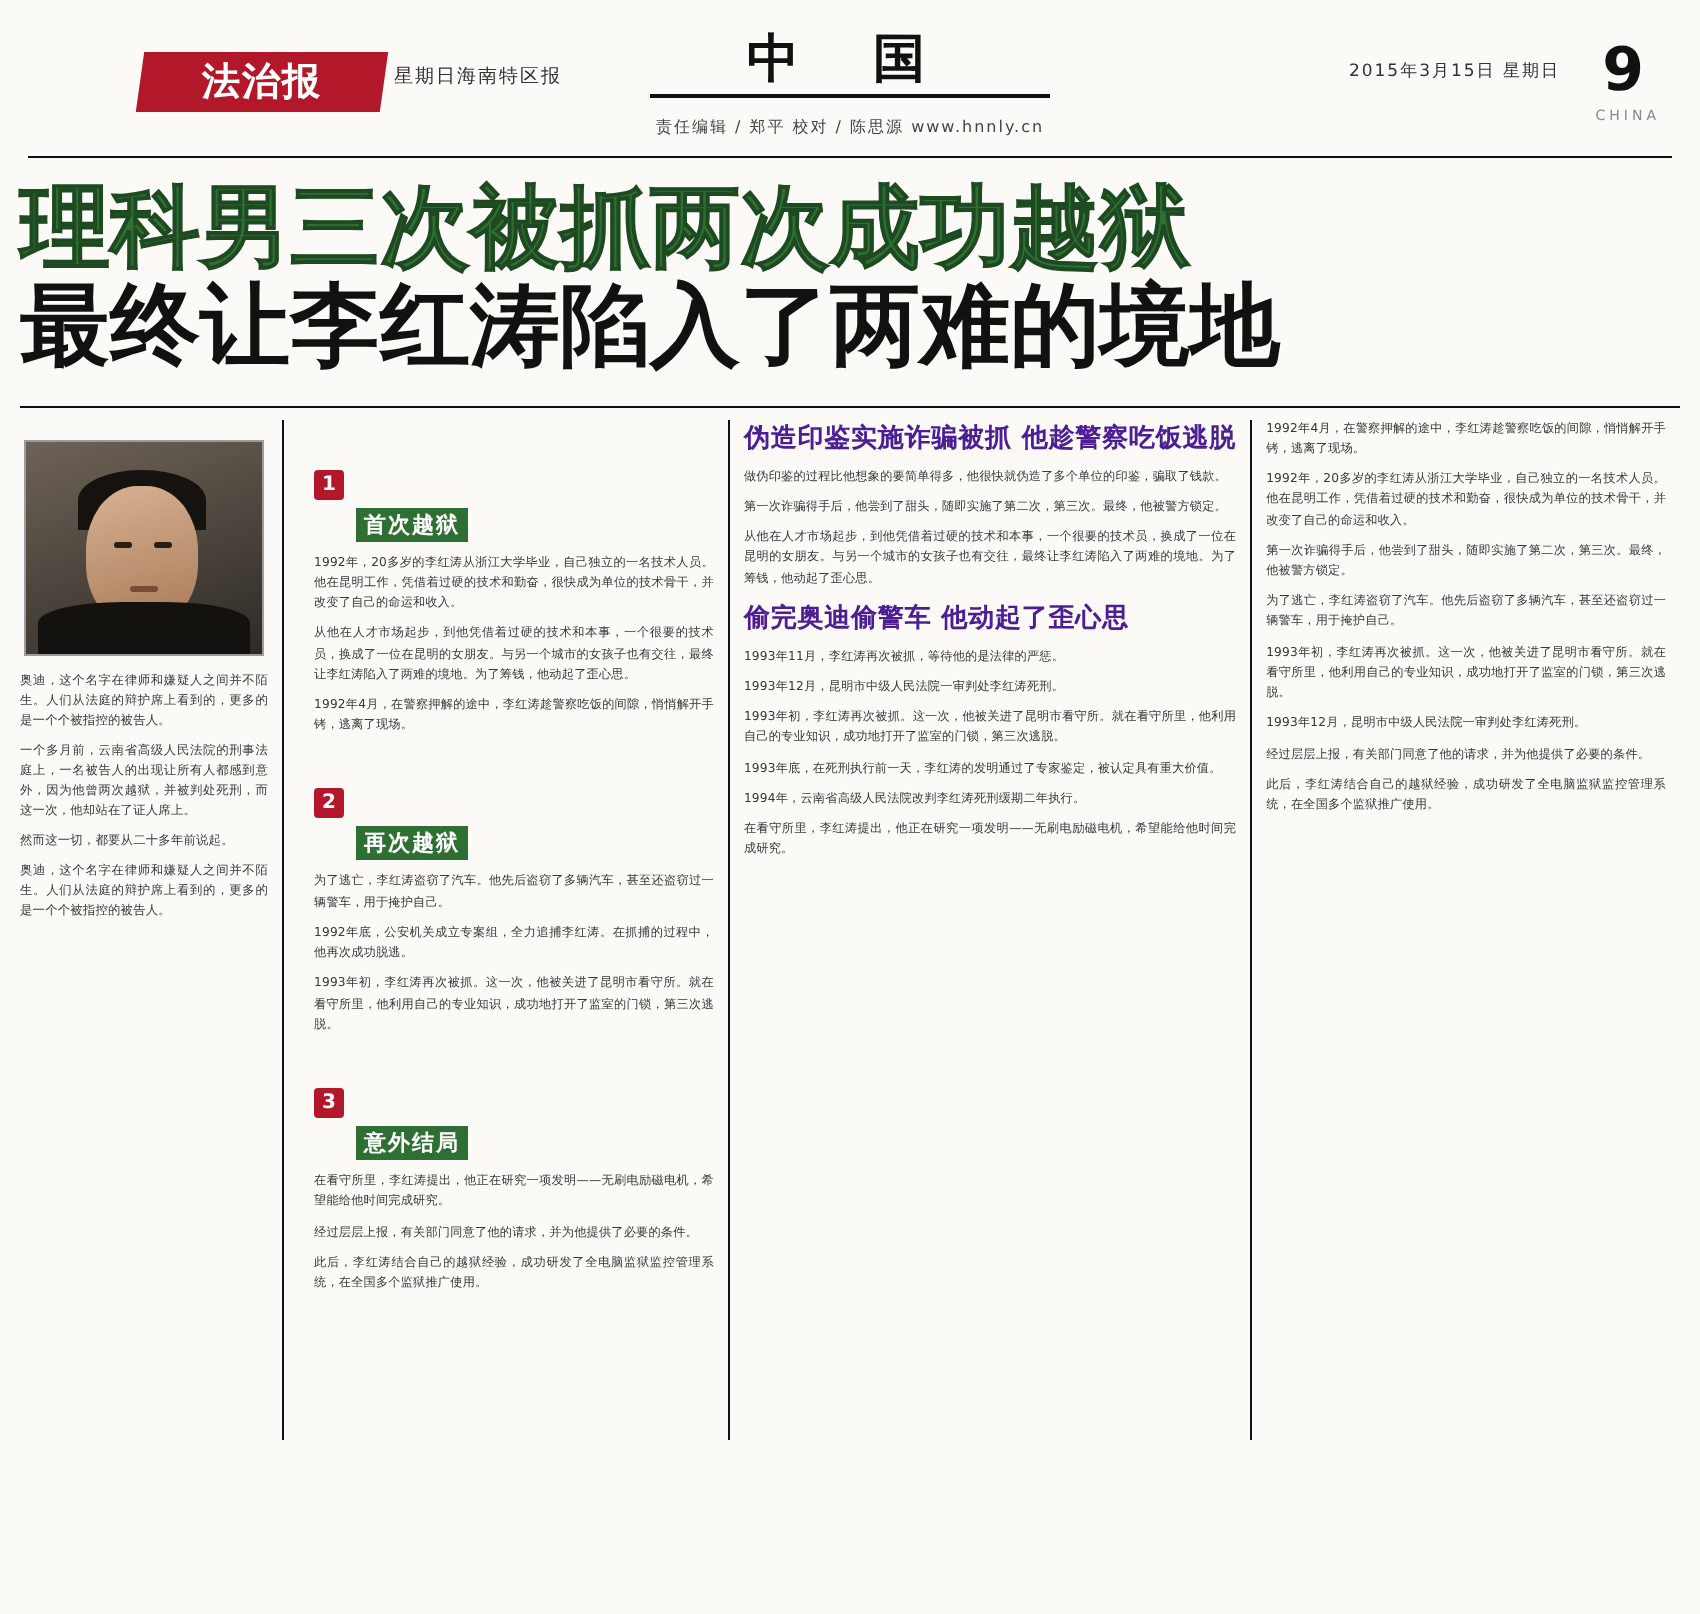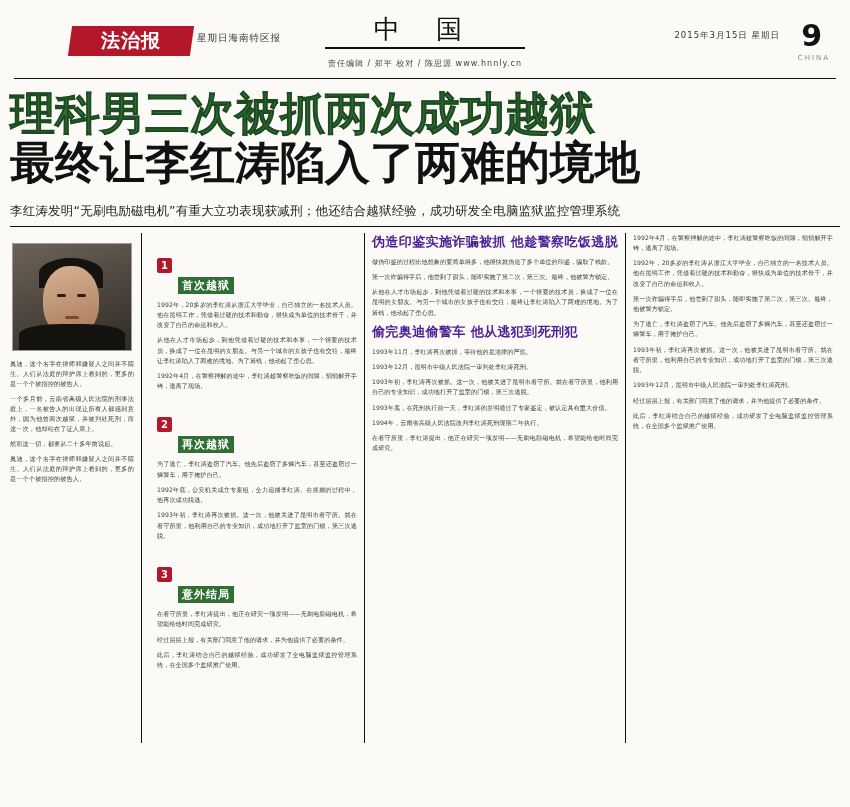--- a/index.html
+++ b/index.html
@@ -31,21 +31,21 @@
     color:#fff;font-size:19px;font-weight:bold;letter-spacing:1px;
     transform:skewX(8deg);
     font-family:"DejaVu Sans","Liberation Sans",sans-serif;
   }
   .logo-sub{
     position:absolute;left:183px;top:32px;
     font-size:9.5px;color:#333;letter-spacing:1px;
   }
   .center-title{
     position:absolute;left:0;right:0;top:12px;text-align:center;
-    font-size:26px;font-weight:normal;letter-spacing:14px;
+    font-size:26px;font-weight:bold;letter-spacing:14px;
     color:#111;
   }
   .center-rule{
     position:absolute;left:50%;transform:translateX(-50%);
     top:47px;width:200px;height:2px;background:#111;
   }
   .date-line{
     position:absolute;right:56px;top:30px;
     font-size:8.5px;color:#333;letter-spacing:1px;
   }
@@ -173,21 +173,20 @@
     <div class="date-line">2015年3月15日 星期日</div>
     <div class="page-num">9</div>
     <div class="page-num-sub">CHINA</div>
     <div class="byline">责任编辑 / 郑平    校对 / 陈思源        www.hnnly.cn</div>
   </div>
 
   <div class="headline-wrap">
     <div class="hl1">理科男三次被抓两次成功越狱</div>
     <div class="hl2">最终让李红涛陷入了两难的境地</div>
   </div>
-  <div class="subhead">李红涛发明“无刷电励磁电机”有重大立功表现获减刑；他还结合越狱经验，成功研发全电脑监狱监控管理系统</div>
   <div class="subhead-rule"></div>
 
   <div class="body-area">
 
     <div class="left-col">
       <div class="photo">
         <div class="hair"></div>
         <div class="face"></div>
         <div class="eye l"></div>
         <div class="eye r"></div>
@@ -243,21 +242,21 @@
       <div class="col">
         <div class="sec">
           <div class="sec-title">伪造印鉴实施诈骗被抓  他趁警察吃饭逃脱</div>
         </div>
         <div class="micro2">
           <p>做伪印鉴的过程比他想象的要简单得多，他很快就伪造了多个单位的印鉴，骗取了钱款。</p>
           <p>第一次诈骗得手后，他尝到了甜头，随即实施了第二次，第三次。最终，他被警方锁定。</p>
           <p>从他在人才市场起步，到他凭借着过硬的技术和本事，一个很要的技术员，换成了一位在昆明的女朋友。与另一个城市的女孩子也有交往，最终让李红涛陷入了两难的境地。为了筹钱，他动起了歪心思。</p>
         </div>
         <div class="sec">
-          <div class="sec-title">偷完奥迪偷警车  他从逃犯到死刑犯</div>
+          <div class="sec-title">偷完奥迪偷警车  他动起了歪心思</div>
         </div>
         <div class="micro2">
           <p>1993年11月，李红涛再次被抓，等待他的是法律的严惩。</p>
           <p>1993年12月，昆明市中级人民法院一审判处李红涛死刑。</p>
           <p>1993年初，李红涛再次被抓。这一次，他被关进了昆明市看守所。就在看守所里，他利用自己的专业知识，成功地打开了监室的门锁，第三次逃脱。</p>
         </div>
         <div class="micro2">
           <p>1993年底，在死刑执行前一天，李红涛的发明通过了专家鉴定，被认定具有重大价值。</p>
           <p>1994年，云南省高级人民法院改判李红涛死刑缓期二年执行。</p>
           <p>在看守所里，李红涛提出，他正在研究一项发明——无刷电励磁电机，希望能给他时间完成研究。</p>

